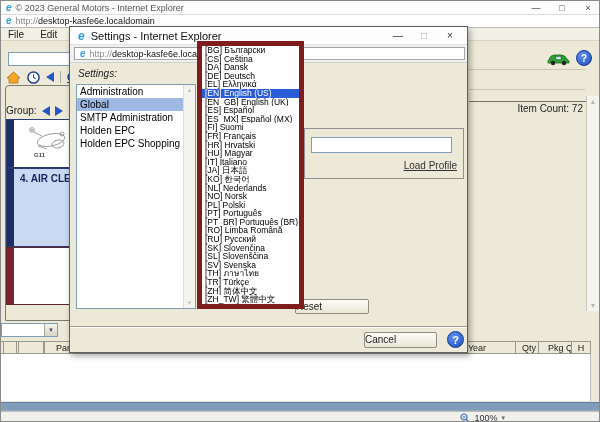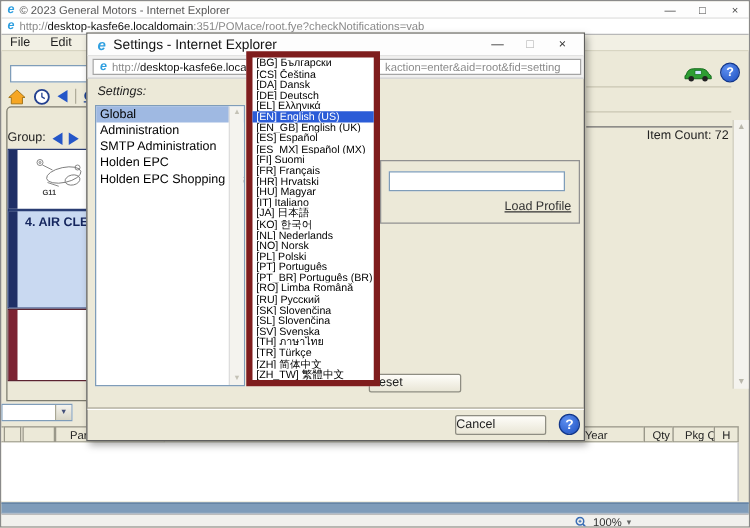--- a/index.html
+++ b/index.html
@@ -124,21 +124,20 @@
     <span>—</span>
     <span>□</span>
     <span>×</span>
   </span>
 </div>
 
 <div class="abs main-address">
   <span class="ie-ico">e</span>
   <span>http://</span>
     <span class="url-domain">desktop-kasfe6e.localdomain</span>
-    <span>:351/POMace/root.fye?checkNotifications=vab</span>
 </div>
 
 <div class="abs main-menubar">
   <span>File</span>
   <span>Edit</span>
   <span>Integra</span>
 </div>
 
 <input class="abs search-box" style="font-size: 10px;" value="">
 <div class="abs tool-row">
@@ -253,33 +252,32 @@
       <span>×</span>
     </span>
   </div>
 
   <div class="abs set-address">
     <div class="set-url">
       <span class="ie-ico">e</span>
       <span>http://</span>
         <span class="url-domain">desktop-kasfe6e.localdomain</span>
         <span>:3</span>
-      <span class="url-frag2">kaction=enter&amp;aid=root&amp;fid=setting</span>
     </div>
   </div>
 
   <div class="abs set-label">Settings:</div>
 
   <div class="abs set-list">
     <div class="sb">
       <span>▲</span>
       <span>▼</span>
     </div>
-  <div class="cat-item sel">Global</div>
-      <div class="cat-item">Administration</div>
+  <div class="cat-item">Administration</div>
+      <div class="cat-item sel">Global</div>
       <div class="cat-item">SMTP Administration</div>
       <div class="cat-item">Holden EPC</div>
       <div class="cat-item">Holden EPC Shopping List</div>
     </div>
 
   <div class="abs groupbox">
     <input class="profile-input" value="" style="">
     <span class="load-profile">Load Profile</span>
   </div>
 
@@ -307,19 +305,19 @@
     <div class="dd-item">[JA] 日本語</div>
     <div class="dd-item">[KO] 한국어</div>
     <div class="dd-item">[NL] Nederlands</div>
     <div class="dd-item">[NO] Norsk</div>
     <div class="dd-item">[PL] Polski</div>
     <div class="dd-item">[PT] Português</div>
     <div class="dd-item">[PT_BR] Português (BR)</div>
     <div class="dd-item">[RO] Limba Română</div>
     <div class="dd-item">[RU] Русский</div>
     <div class="dd-item">[SK] Slovenčina</div>
-    <div class="dd-item">[SL] Slovenčina</div>
+    <div class="dd-item">[SL] Slovenščina</div>
     <div class="dd-item">[SV] Svenska</div>
     <div class="dd-item">[TH] ภาษาไทย</div>
     <div class="dd-item">[TR] Türkçe</div>
     <div class="dd-item">[ZH] 简体中文</div>
     <div class="dd-item">[ZH_TW] 繁體中文</div>
   </div>
 
 </body></html>

